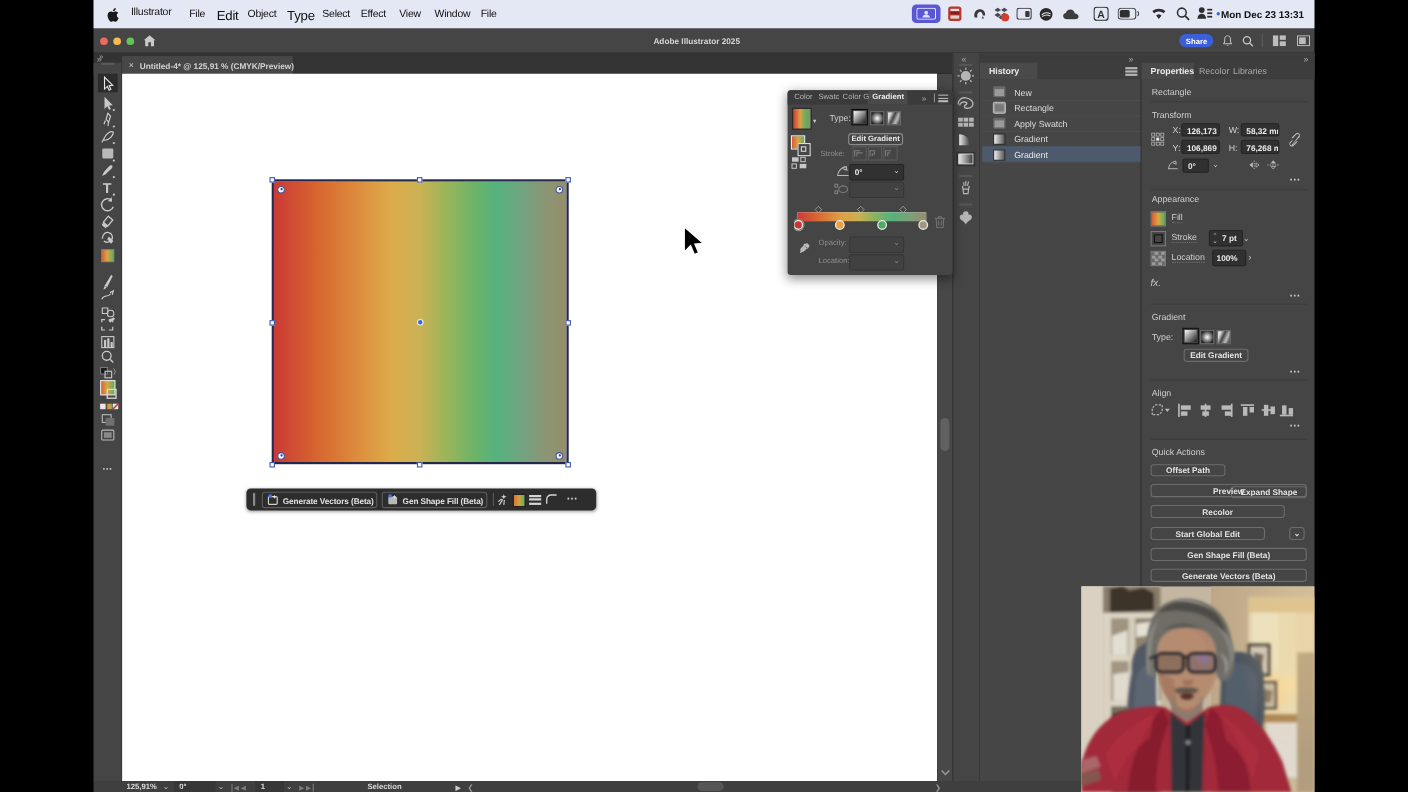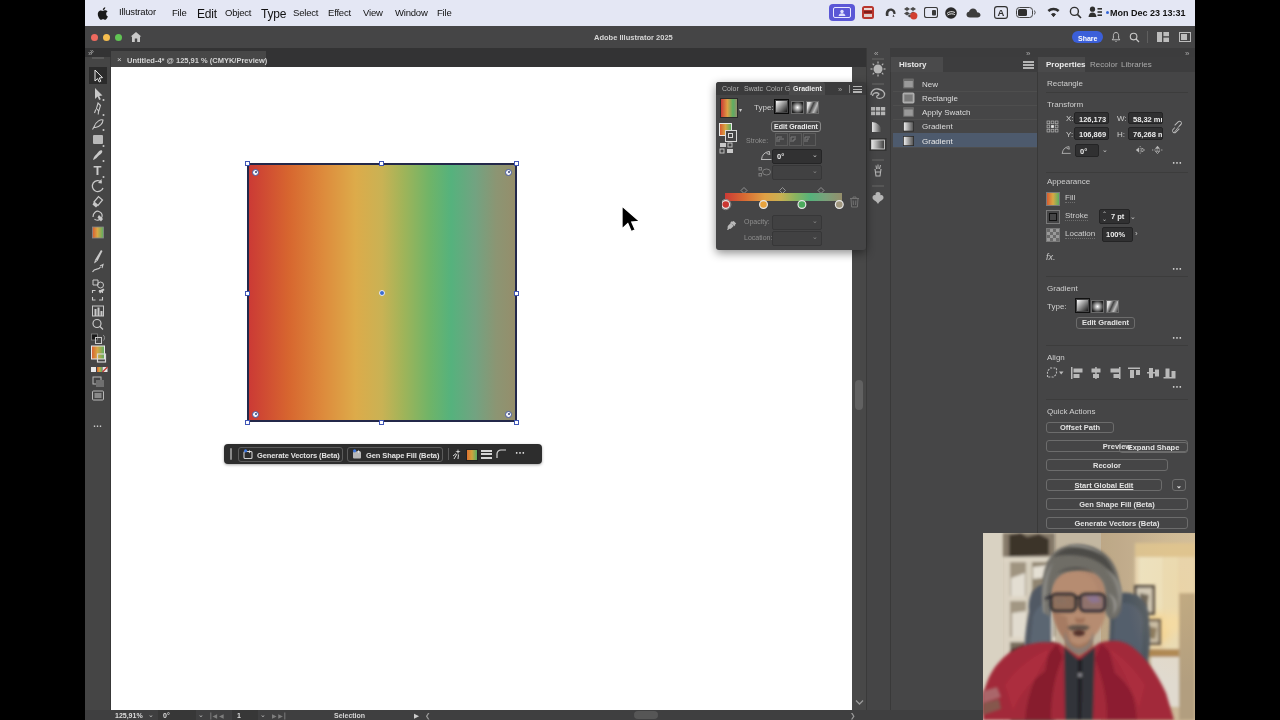--- a/index.html
+++ b/index.html
@@ -458,21 +458,21 @@
         <rect x="125.5" y="5" width="4" height="6"></rect>
   </g>
 </svg>
 <div class="dots" style="left:1172px;top:381px;">⋯</div>
 <div class="sep" style="left:1046px;top:399px;width:142px;"></div>
 <div class="lbl" style="left:1047px;top:407px;">Quick Actions</div>
 <div class="qbtn" style="left:1046px;top:422px;width:68px;height:11px;">Offset Path</div>
 <div class="qbtn" style="left:1119px;top:422px;width:69px;height:11px;margin-top:20px;">Expand Shape</div>
 <div class="qbtn" style="left:1046px;top:439.5px;width:142px;height:12px;line-height:11px;">Preview</div>
 <div class="qbtn" style="left:1046px;top:459px;width:122px;height:12px;line-height:11px;">Recolor</div>
-<div class="qbtn" style="left:1046px;top:478.5px;width:116px;height:12px;line-height:11px;text-decoration:underline;">Start Global Edit</div>
+<div class="qbtn" style="left:1046px;top:478.5px;width:104px;height:12px;line-height:11px;">Start Global Edit</div>
 <div class="qbtn" style="left:1172px;top:478.5px;width:14px;height:12px;line-height:11px;font-size:7px;">⌄</div>
 <div class="qbtn" style="left:1046px;top:497.5px;width:142px;height:12px;line-height:11px;">Gen Shape Fill (Beta)</div>
 <div class="qbtn" style="left:1046px;top:516.5px;width:142px;height:12px;line-height:11px;">Generate Vectors (Beta)</div>
 
 <div class="a" style="left:716px;top:82px;width:150px;height:168px;background:#454546;border-radius:3px;box-shadow:0 3px 10px rgba(0,0,0,0.45);"></div>
 <div class="a" style="left:716px;top:82px;width:150px;height:13px;background:#3b3b3c;border-radius:3px 3px 0 0;"></div>
 <div class="a" style="left:789px;top:82px;width:36px;height:13px;background:#4a4a4b;border-radius:3px 3px 0 0;"></div>
 <div class="tx" style="left:722px;top:85px;font-size:7px;color:#b3b3b3;">Color</div>
 <div class="tx" style="left:744px;top:85px;font-size:7px;color:#b3b3b3;">Swatc</div>
 <div class="tx" style="left:766px;top:85px;font-size:7px;color:#b3b3b3;">Color G</div>

